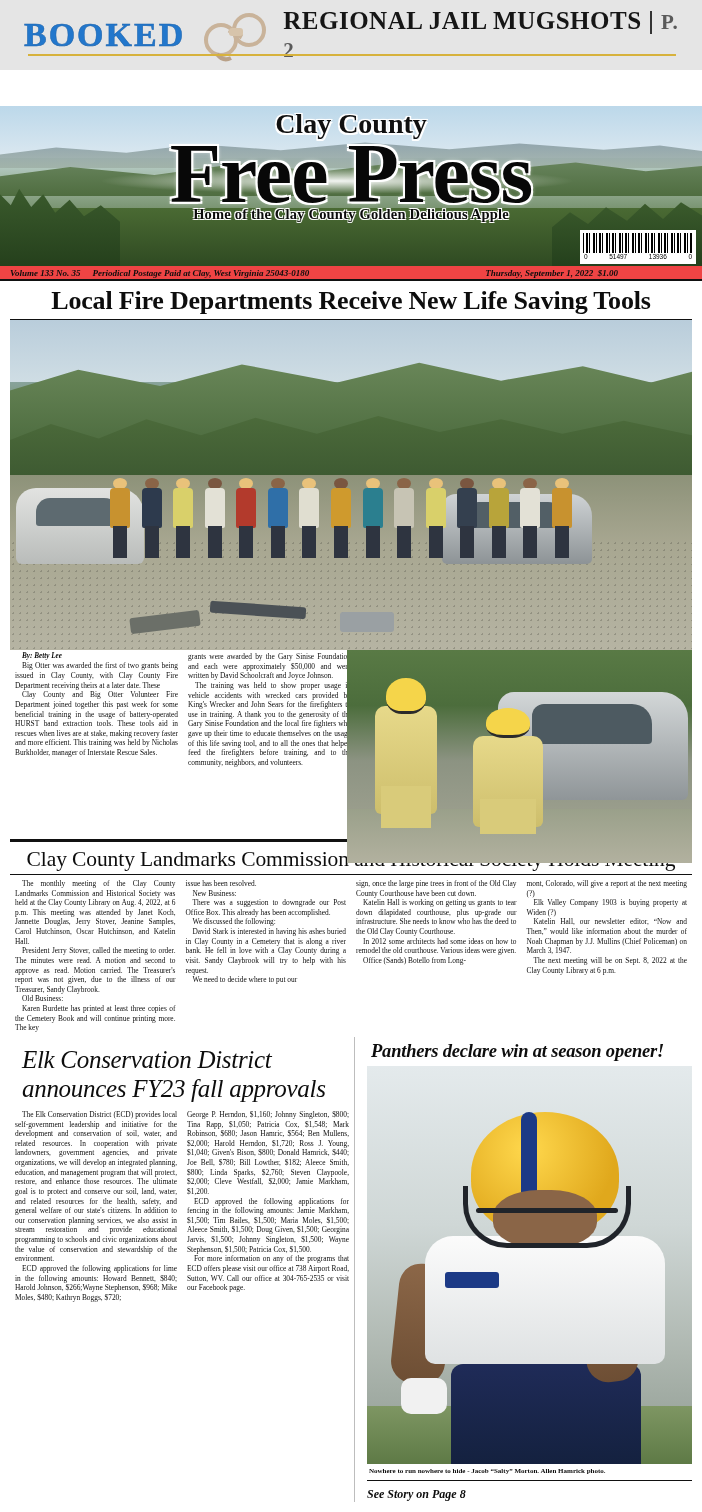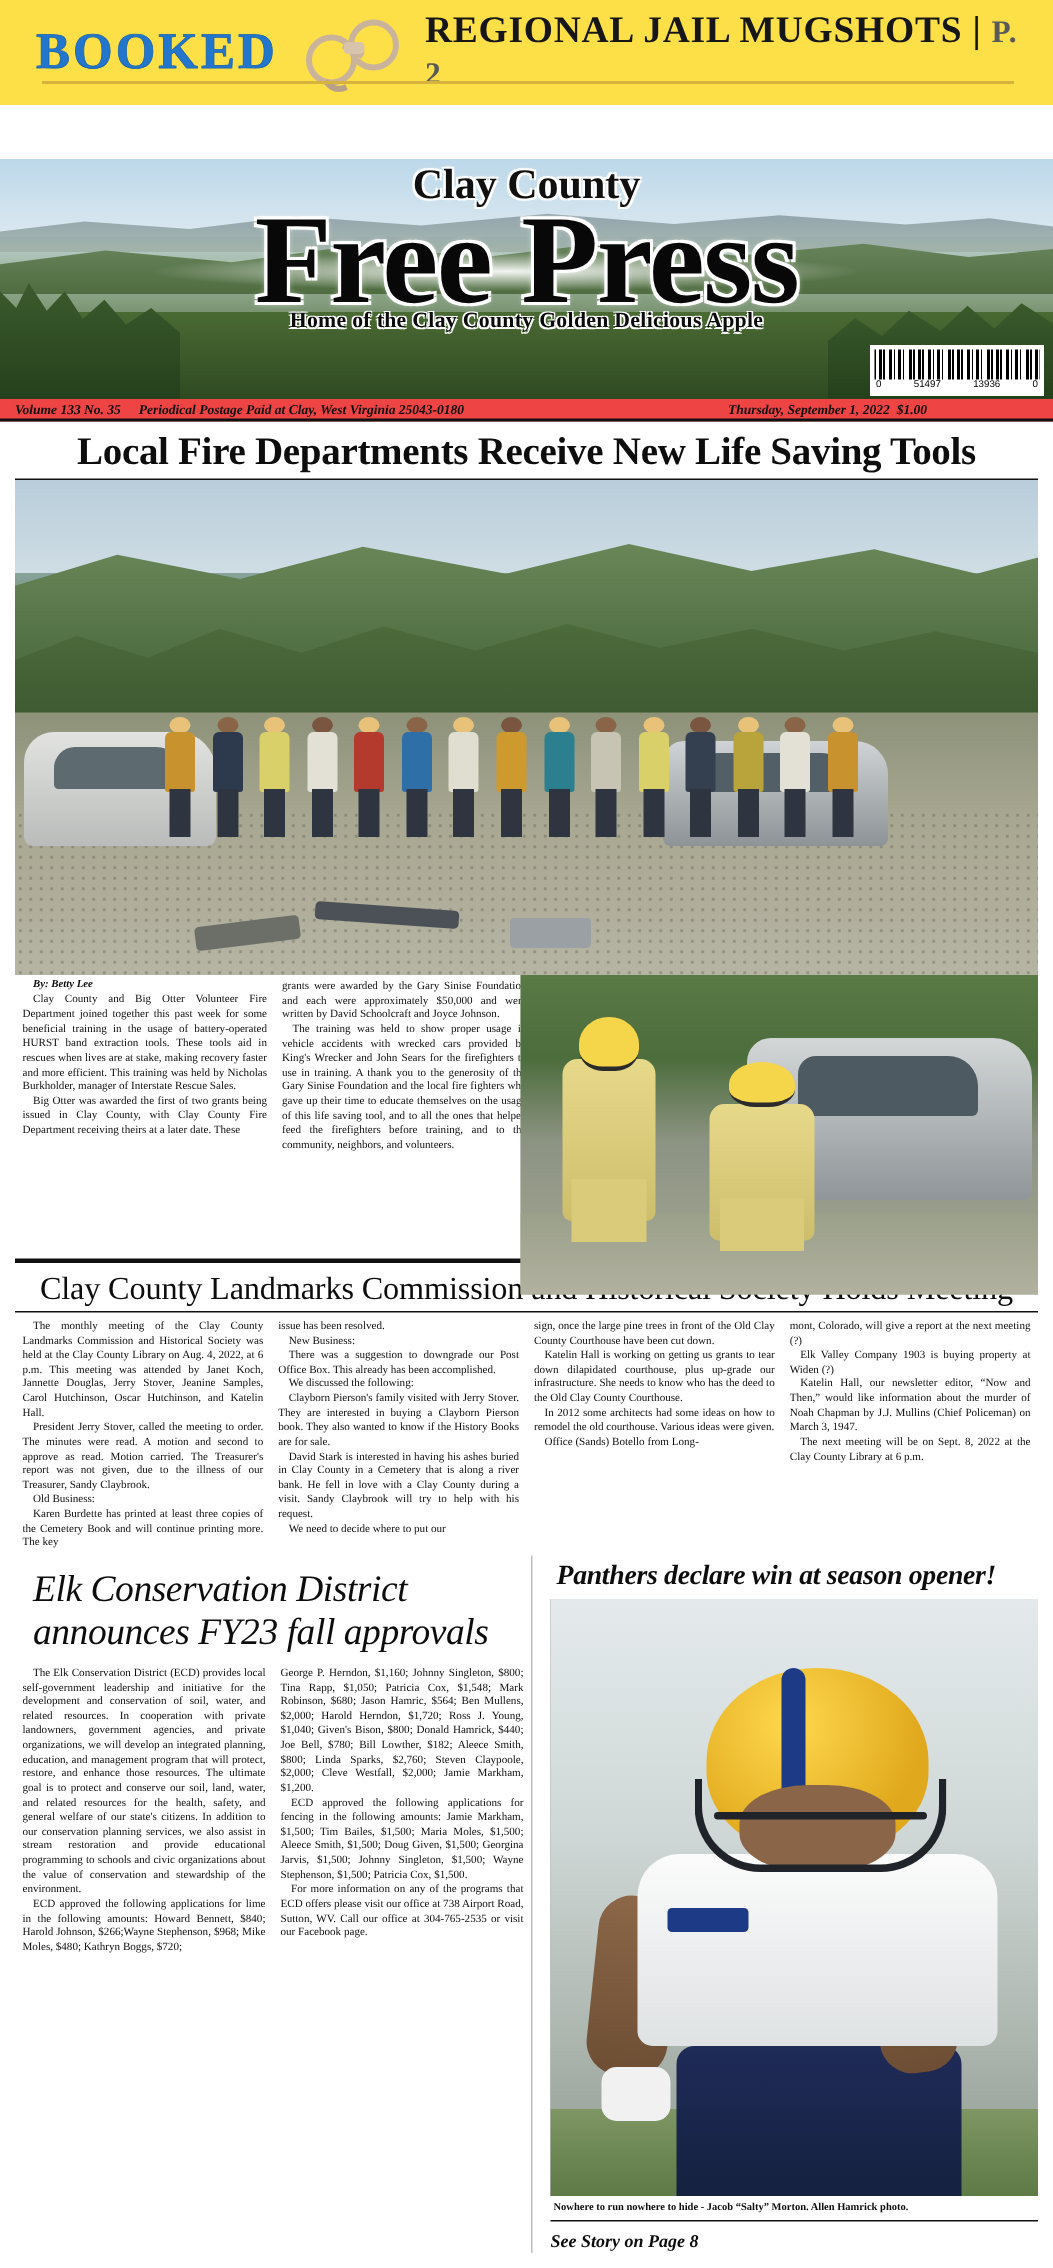--- a/index.html
+++ b/index.html
@@ -9,21 +9,21 @@
     background:#ffffff;
     font-family:"Liberation Serif", serif;
     color:#0d0d0d;
     overflow:hidden;
   }
   .page { width:702px; height:1512px; position:relative; }
 
   
   .banner {
     height:70px; width:100%;
-    background:#fde047;
+    background:#e5e5e5;
     position:relative;
     display:flex; align-items:center;
     padding:0 16px;
   }
   .banner-booked {
     font-family:"Liberation Serif", serif;
     font-weight:bold;
     font-size:34px;
     letter-spacing:2px;
     color:#2277cc;
@@ -463,22 +463,22 @@
       </div>
       <div class="ff2">
         <div class="ffb"></div>
           <div class="ffh"></div>
           <div class="ffl"></div>
       </div>
     </div>
     <div class="cols">
       <div class="col c2">
         <p class="byline">By: Betty Lee</p>
+        <p>Big Otter was awarded the first of two grants being issued in Clay County, with Clay County Fire Department receiving theirs at a later date.  These</p>
         <p>Clay County and Big Otter Volunteer Fire Department joined together this past week for some beneficial training in the usage of battery-operated HURST band extraction tools.  These tools aid in rescues when lives are at stake, making recovery faster and more efficient.  This training was held by Nicholas Burkholder, manager of Interstate Rescue Sales.</p>
-        <p>Big Otter was awarded the first of two grants being issued in Clay County, with Clay County Fire Department receiving theirs at a later date.  These</p>
       </div>
       <div class="col c2">
         <p class="noind">grants were awarded by the Gary Sinise Foundation and each were approximately $50,000 and were written by David Schoolcraft and Joyce Johnson.</p>
         <p>The training was held to show proper usage in vehicle accidents with wrecked cars provided by King's Wrecker and John Sears for the firefighters to use in training. A thank you to the generosity of the Gary Sinise Foundation and the local fire fighters who gave up their time to educate themselves on the usage of this life saving tool, and to all the ones that helped feed the firefighters before training, and to the community, neighbors, and volunteers.</p>
       </div>
     </div>
   </div>
 
   <div class="rule-thick" style="margin-top:4px;"></div>
 
@@ -490,21 +490,20 @@
       <p>The monthly meeting of the Clay County Landmarks Commission and Historical Society was held at the Clay County Library on Aug. 4, 2022, at 6 p.m.  This meeting was attended by Janet Koch, Jannette Douglas, Jerry Stover, Jeanine Samples, Carol Hutchinson, Oscar Hutchinson, and Katelin Hall.</p>
       <p>President Jerry Stover, called the meeting to order.  The minutes were read.  A motion and second to approve as read.  Motion carried. The Treasurer's report was not given, due to the illness of our Treasurer, Sandy Claybrook.</p>
       <p>Old Business:</p>
       <p>Karen Burdette has printed at least three copies of the Cemetery Book and will continue printing more.  The key</p>
     </div>
     <div class="col c4">
       <p class="noind">issue has been resolved.</p>
       <p>New Business:</p>
       <p>There was a suggestion to downgrade our Post Office Box.  This already has been accomplished.</p>
       <p>We discussed the following:</p>
-      <p>Clayborn Pierson's family visited with Jerry Stover.  They are interested in buying a Clayborn Pierson book.  They also wanted to know if the History Books are for sale.</p>
       <p>David Stark is interested in having his ashes buried in Clay County in a Cemetery that is along a river bank.  He fell in love with a Clay County during a visit.  Sandy Claybrook will try to help with his request.</p>
       <p>We need to decide where to put our</p>
     </div>
     <div class="col c4">
       <p class="noind">sign, once the large pine trees in front of the Old Clay County Courthouse have been cut down.</p>
       <p>Katelin Hall is working on getting us grants to tear down dilapidated courthouse, plus up-grade our infrastructure. She needs to know who has the deed to the Old Clay County Courthouse.</p>
       <p>In 2012 some architects had some ideas on how to remodel the old courthouse.  Various ideas were given.</p>
       <p>Office (Sands) Botello from Long-</p>
     </div>
     <div class="col c4">

